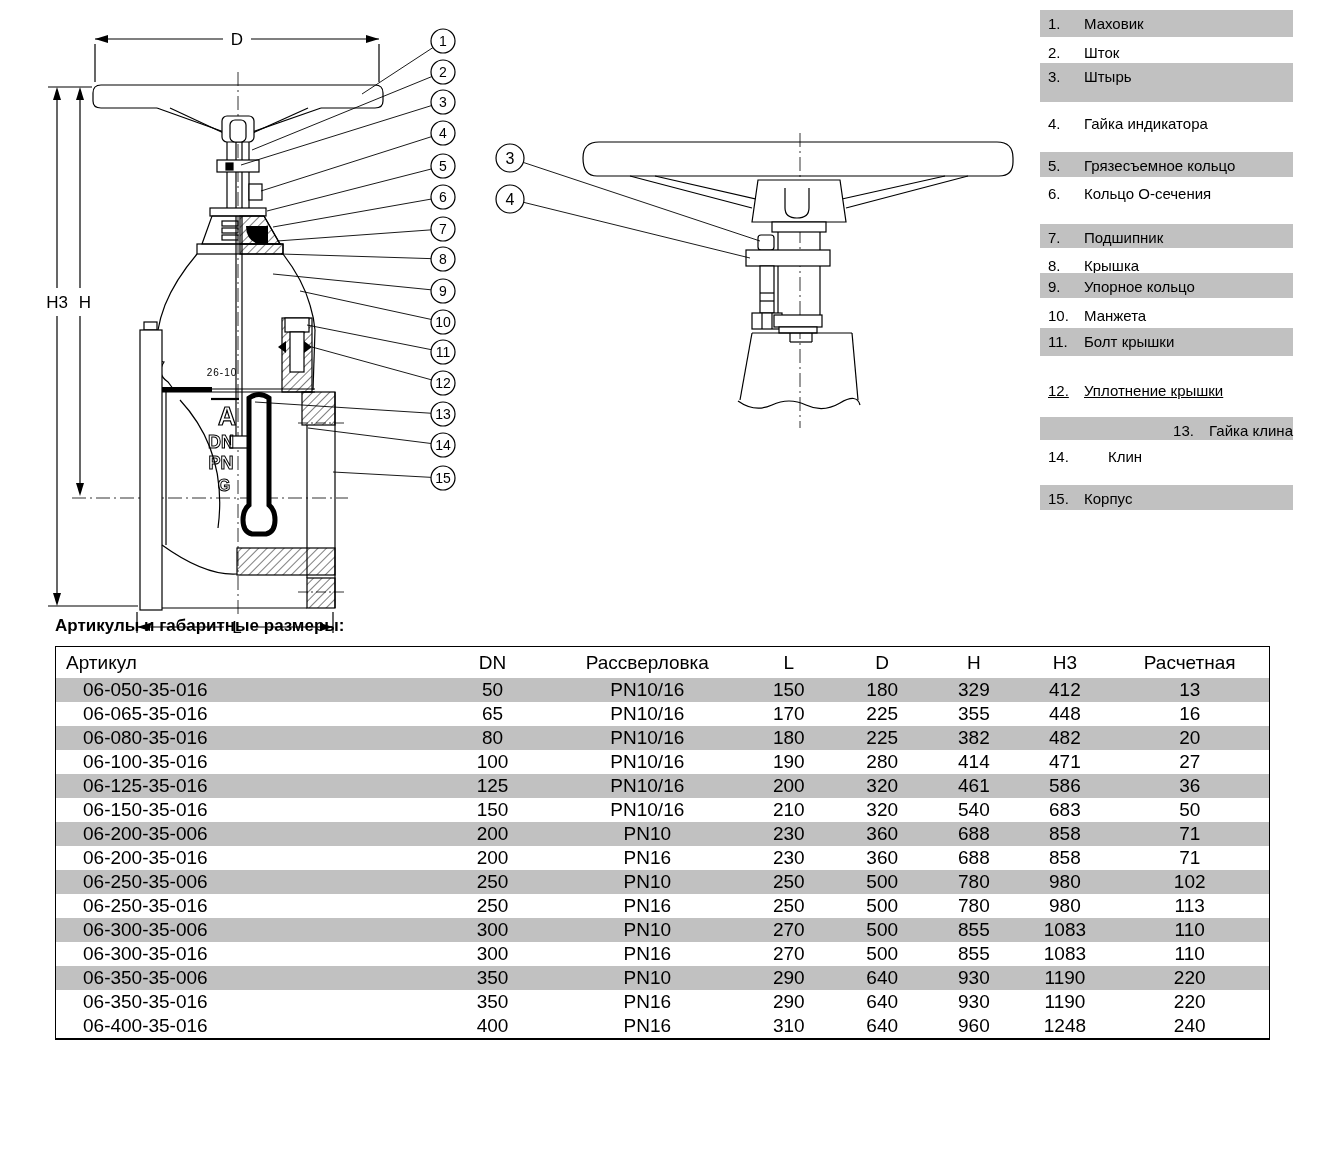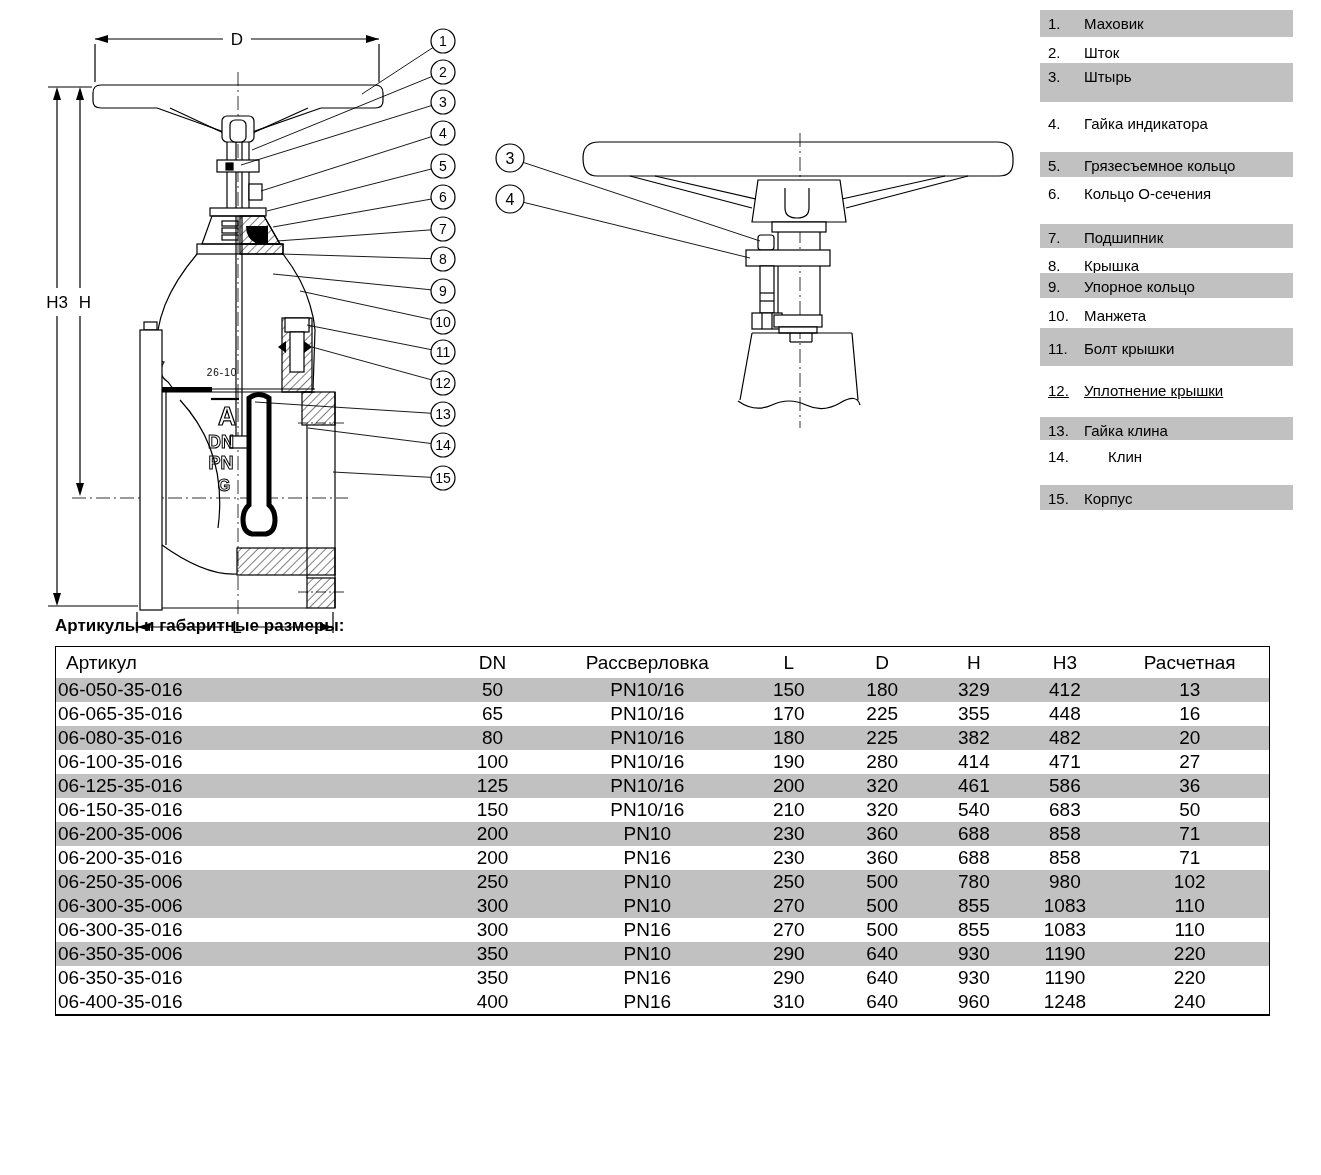--- a/index.html
+++ b/index.html
@@ -13,21 +13,21 @@
   .leg-row.shaded{background:#c1c1c1;}
   .leg-num{width:36px;flex:none;}
   
   #tablewrap{position:absolute;left:55px;top:616px;width:1215px;}
   .tbl-title{font-size:17px;font-weight:bold;margin:0 0 10px 0;}
   table{width:100%;border-collapse:collapse;table-layout:fixed;
         border:1px solid #000;border-bottom:2px solid #000;font-size:19px;}
   thead td{height:31px;text-align:center;vertical-align:middle;padding:0;}
   thead td:first-child{text-align:left;padding-left:10px;}
   tbody td{height:24px;text-align:center;vertical-align:middle;padding:0;white-space:nowrap;}
-  tbody td:first-child{text-align:left;padding-left:2px;}
+  tbody td:first-child{text-align:left;padding-left:27px;}
   tr.shaded td{background:#c1c1c1;}
   svg text{font-family:"Liberation Sans",sans-serif;}
 </style>
 </head>
 <body>
 
 <div class="page">
 
   <svg id="drawing-svg" width="1030" height="660" viewBox="0 0 1030 660">
     <defs>
@@ -284,29 +284,29 @@
         <span>Крышка</span>
       </div>
       <div class="leg-row shaded" style="top: 273px; height: 25px;">
         <span class="leg-num">9.</span>
         <span>Упорное кольцо</span>
       </div>
       <div class="leg-row" style="top: 302px; height: 20px;">
         <span class="leg-num">10.</span>
         <span>Манжета</span>
       </div>
-      <div class="leg-row shaded" style="top: 328px; height: 38px; align-items: center;">
+      <div class="leg-row shaded" style="top: 328px; height: 28px;">
         <span class="leg-num">11.</span>
         <span>Болт крышки</span>
       </div>
       <div class="leg-row" style="top: 377px; height: 21px; text-decoration: underline;">
         <span class="leg-num">12.</span>
         <span>Уплотнение крышки</span>
       </div>
-      <div class="leg-row shaded" style="top: 417px; height: 23px;">
+      <div class="leg-row shaded" style="top: 417px; height: 23px; justify-content: flex-end;">
         <span class="leg-num">13.</span>
         <span>Гайка клина</span>
       </div>
       <div class="leg-row" style="top: 443px; height: 20px; gap: 24px;">
         <span class="leg-num">14.</span>
         <span>Клин</span>
       </div>
       <div class="leg-row shaded" style="top: 485px; height: 25px;">
         <span class="leg-num">15.</span>
         <span>Корпус</span>
@@ -422,20 +422,30 @@
           <tr class="shaded">
             <td>06-250-35-006</td>
             <td>250</td>
             <td>PN10</td>
             <td>250</td>
             <td>500</td>
             <td>780</td>
             <td>980</td>
             <td>102</td>
           </tr>
+          <tr>
+            <td>06-250-35-016</td>
+            <td>250</td>
+            <td>PN16</td>
+            <td>250</td>
+            <td>500</td>
+            <td>780</td>
+            <td>980</td>
+            <td>113</td>
+          </tr>
           <tr class="shaded">
             <td>06-300-35-006</td>
             <td>300</td>
             <td>PN10</td>
             <td>270</td>
             <td>500</td>
             <td>855</td>
             <td>1083</td>
             <td>110</td>
           </tr>

